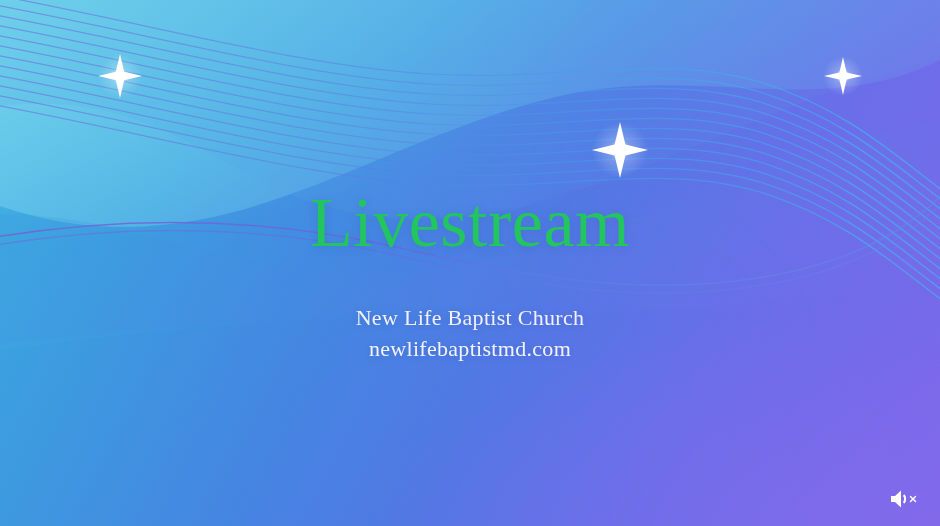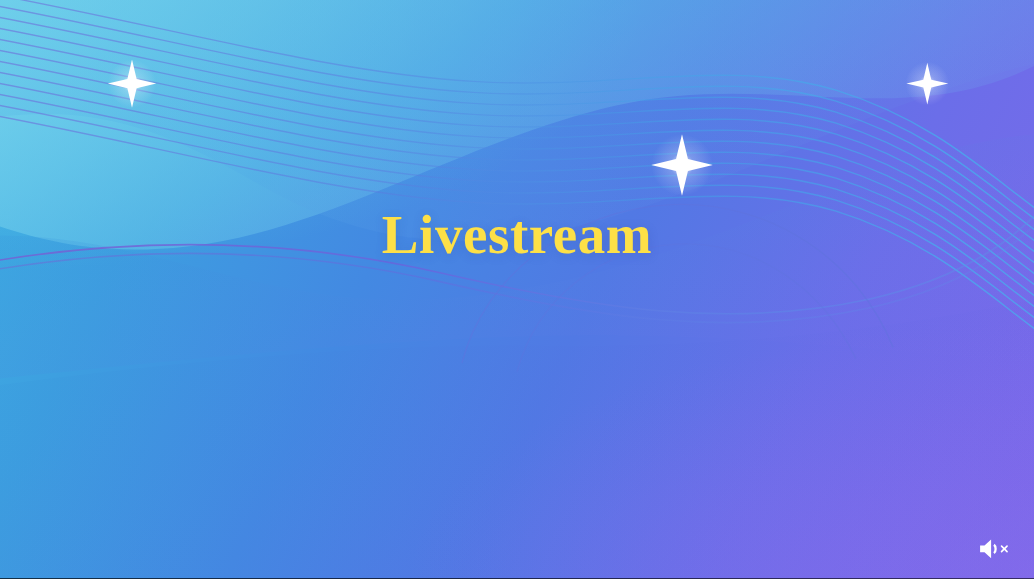--- a/index.html
+++ b/index.html
@@ -37,24 +37,24 @@
 
   
   #content {
     position:absolute; left:0; right:0; top:0; bottom:0;
     display:flex; flex-direction:column;
     align-items:center; justify-content:flex-start;
     text-align:center;
   }
   #headline {
     margin-top:188px;
-    color:#fde047;
-    font-size:50px;
+    color:#22c55e;
+    font-size:70px;
     line-height:1.0;
-    font-weight:700;
+    font-weight:400;
     letter-spacing:0.5px;
     text-shadow:0 2px 10px rgba(40,60,150,0.18);
   }
   #headline .line2 { display:block; margin-top:32px; }
   #subtitle-block { margin-top:44px; }
   .subtitle {
     color:#f2f1fb;
     font-size:22px;
     line-height:1.42;
     font-weight:400;
@@ -180,20 +180,24 @@
                L839.4,79.6 L824,76 L839.4,72.4 L828.4,61.4 L839.4,72.4 Z" fill="#ffffff"></path>
     </g>
   </svg>
 
   <div id="content">
 
     <h1 id="headline">
       <span class="line1">Livestream</span>
     </h1>
 
+    <div id="subtitle-block">
+      <div class="subtitle org">New Life Baptist Church</div>
+      <div class="subtitle site">newlifebaptistmd.com</div>
+    </div>
 
   </div>
 
   <div id="mute-indicator" title="muted">
     <svg width="30" height="22" viewBox="0 0 30 22">
 
       <path d="M2,8 L6,8 L12,2.5 L12,19.5 L6,14 L2,14 Z" fill="#ffffff"></path>
 
       <path d="M14.6,7.2 C16.6,8.6 16.6,13.4 14.6,14.8" fill="none" stroke="#ffffff" stroke-width="2.1" stroke-linecap="butt"></path>
 

